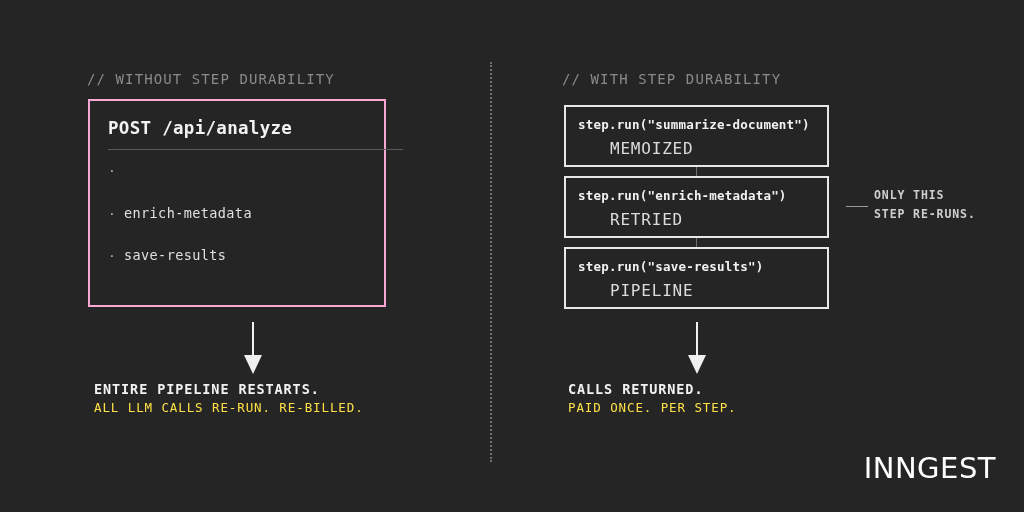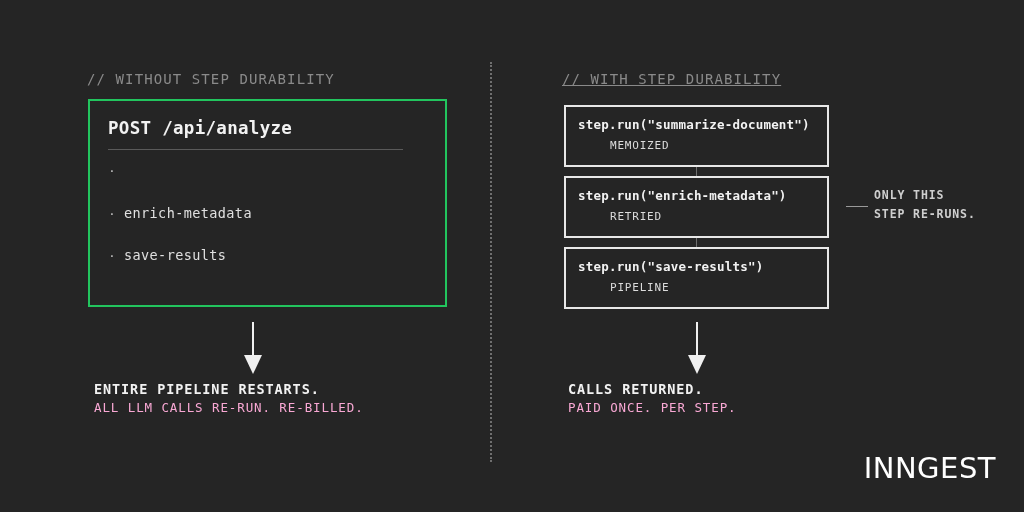--- a/index.html
+++ b/index.html
@@ -23,40 +23,40 @@
 
   
   .col-header {
     position: absolute;
     font-size: 14px;
     letter-spacing: 1.1px;
     color: #8a8a8a;
     white-space: nowrap;
   }
   #hdr-left  { left: 87px;  top: 71px; }
-  #hdr-right { left: 562px; top: 71px; text-decoration: underline; }
+  #hdr-right { left: 562px; top: 71px; }
 
   
   .divider {
     position: absolute;
     left: 490px;
     top: 62px;
     width: 0;
     height: 400px;
     border-left: 2px dotted #6f6f6f;
   }
 
   
   .panel {
     position: absolute;
     left: 88px;
     top: 99px;
-    width: 359px;
+    width: 298px;
     height: 208px;
-    border: 2px solid #22c55e;
+    border: 2px solid #f9a8d4;
     box-sizing: border-box;
   }
   .panel-title {
     position: absolute;
     left: 18px;
     top: 17px;
     font-size: 17.5px;
     font-weight: bold;
     color: #f2f2f2;
     letter-spacing: 0.3px;
@@ -112,21 +112,21 @@
     font-size: 12.5px;
     font-weight: bold;
     color: #f2f2f2;
     letter-spacing: 0.2px;
     white-space: nowrap;
   }
   .step-status {
     position: absolute;
     left: 12px;
     top: 32px;
-    font-size: 11px;
+    font-size: 16px;
     color: #dcdcdc;
     letter-spacing: 0.8px;
     white-space: nowrap;
     padding-left: 32px;
   }
 
   
   .connector {
     position: absolute;
     left: 696px;
@@ -191,21 +191,21 @@
   #outcome-right { left: 568px; top: 381px; }
   .outcome .headline {
     font-size: 13.5px;
     font-weight: bold;
     color: #f2f2f2;
     letter-spacing: 0.9px;
     margin-bottom: 3px;
   }
   .outcome .subline {
     font-size: 12.5px;
-    color: #f9a8d4;
+    color: #fde047;
     letter-spacing: 0.9px;
   }
 
   
   .brand {
     position: absolute;
     right: 28px;
     bottom: 29px;
     font-family: "DejaVu Sans", "Liberation Sans", sans-serif;
     font-size: 29px;

